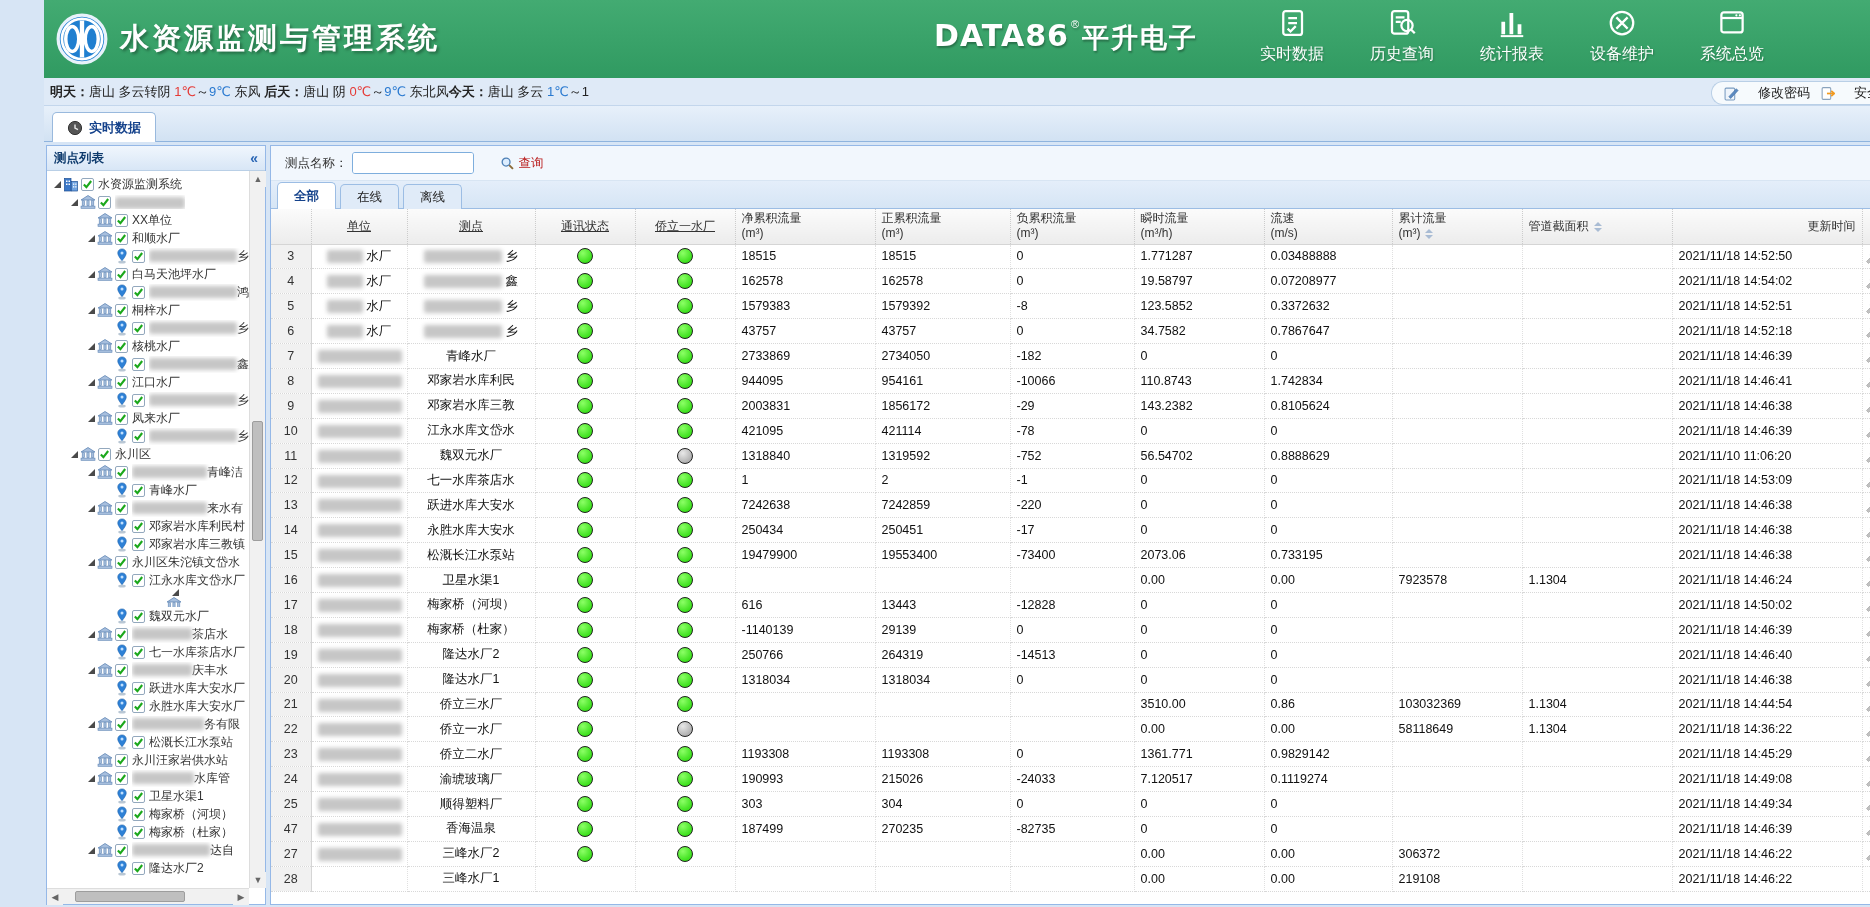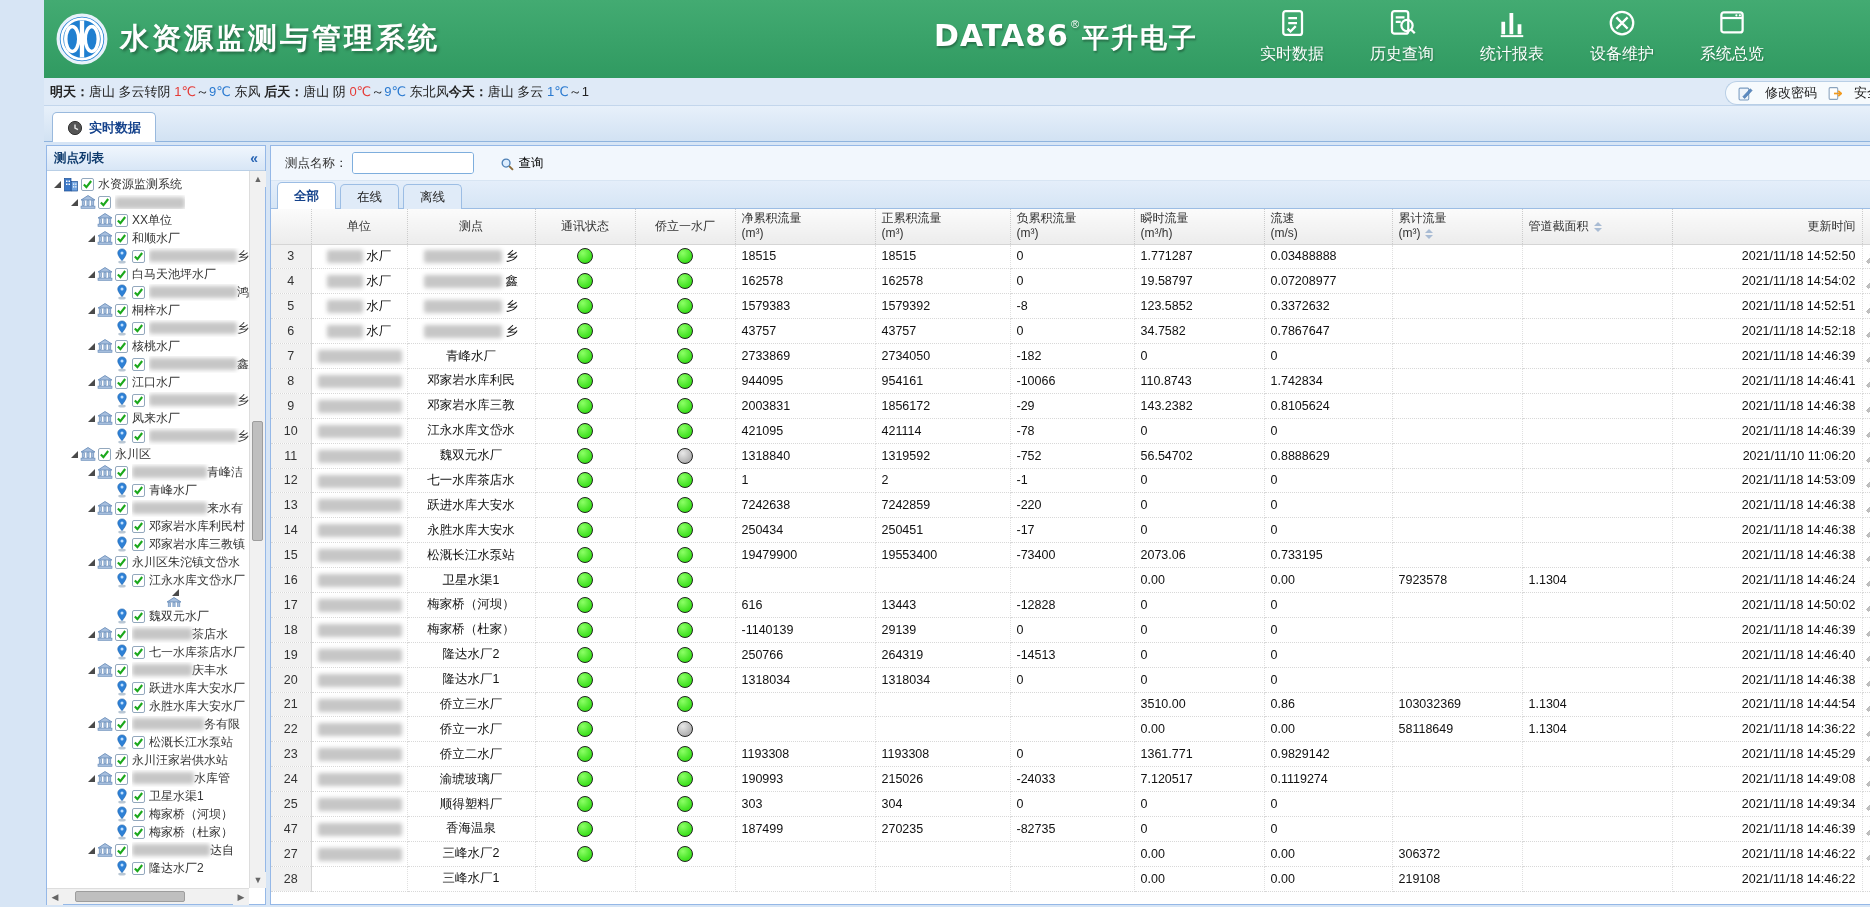--- a/index.html
+++ b/index.html
@@ -18,21 +18,21 @@
   .brand .b2 { font-size:27px; font-weight:bold; letter-spacing:2px; margin-top:2px; }
   .nav { position:absolute; right:150px; top:8px; display:flex; gap:46px; }
   .nav-item { display:flex; flex-direction:column; align-items:center; cursor:pointer; color:#fff; }
   .nav-item svg { width:30px; height:30px; }
   .nav-item .nlabel { font-size:16px; margin-top:3px; text-shadow:1px 1px 2px rgba(0,0,0,.25); }
 
   
   .weatherbar { height:28px; background:#dfeaf7; border-bottom:1px solid #c3d6ec; display:flex; align-items:center; padding-left:6px; flex:none; position:relative; font-size:13px; }
   .wseg { white-space:pre; }
   .accountbox { position:absolute; right:0; top:3px; height:24px; background:#f6fafd; border:1px solid #b9cfe6; border-right:none; border-radius:12px 0 0 12px; display:flex; align-items:center; padding:0 8px 0 12px; gap:10px; }
-  .acct-btn { display:flex; align-items:center; gap:12px; cursor:pointer; color:#222; font-size:13px; }
+  .acct-btn { display:flex; align-items:center; gap:19px; cursor:pointer; color:#222; font-size:13px; }
   .acct-btn svg { width:15px; height:15px; }
 
   
   .tabstrip { height:36px; background:linear-gradient(#e7f0fa,#d2e2f3); border-bottom:1px solid #8fb4de; flex:none; display:flex; align-items:flex-end; padding-left:8px; }
   .main-tab { height:30px; background:#fff; border:1px solid #99b9dd; border-bottom:none; border-radius:5px 5px 0 0; display:flex; align-items:center; gap:6px; padding:0 14px; font-weight:bold; color:#15428b; font-size:13px; position:relative; top:1px; cursor:pointer; }
   .main-tab svg { width:16px; height:16px; }
 
   
   .content { flex:1; display:flex; padding:3px 2px 2px 2px; gap:4px; min-height:0; }
 
@@ -59,38 +59,38 @@
   .sb-thumb { position:absolute; background:#bfbfbf; border:1px solid #9d9d9d; border-radius:2px; cursor:pointer; }
   .tree-vscroll { top:25px; right:0; bottom:16px; }
   .tree-hscroll { left:0; right:16px; bottom:0; }
 
   
   .mainpanel { flex:1; background:#fff; border:1px solid #95b8e7; display:flex; flex-direction:column; min-width:0; position:relative; }
   .searchbar { height:35px; flex:none; background:#f2f7fd; border-bottom:1px solid #d8e5f3; display:flex; align-items:center; padding-left:14px; gap:4px; }
   .s-label { color:#333; font-size:12.5px; }
   .combo { width:122px; height:22px; border:1px solid #7eaedd; border-radius:3px; background:#fff; display:flex; cursor:text; overflow:hidden; }
   .combo input { flex:1; border:none; outline:none; font-size:12px; padding:0 4px; }
-  .querybtn { display:flex; align-items:flex-end; gap:4px; margin-left:22px; cursor:pointer; color:#000000; font-size:12.5px; }
+  .querybtn { display:flex; align-items:center; gap:4px; margin-left:22px; cursor:pointer; color:#b91c1c; font-size:12.5px; }
   .querybtn svg { width:15px; height:15px; }
 
   .subtabs { height:28px; flex:none; background:linear-gradient(#e4eefa,#d6e5f5); border-bottom:1px solid #9cbde4; display:flex; align-items:flex-end; padding-left:6px; gap:4px; }
   .subtab { height:25px; padding:0 16px; background:#e0ebf8; border:1px solid #9cbde4; border-bottom:none; border-radius:5px 5px 0 0; display:flex; align-items:center; color:#222; cursor:pointer; position:relative; top:1px; font-size:12.5px; }
   .subtab.active { background:#fff; font-weight:bold; color:#15428b; height:27px; }
 
   .tablewrap { flex:1; min-height:0; position:relative; overflow:hidden; background:#fff; }
   table.grid { border-collapse:collapse; table-layout:fixed; width:1624px; }
   .grid th { height:35px; background:linear-gradient(#fbfbfb,#ececec); border-right:1px dotted #ccc; border-bottom:1px solid #d5d5d5; font-weight:normal; color:#333; font-size:12px; vertical-align:middle; padding:0 6px; }
   .grid th .h2l { text-align:left; line-height:15px; }
-  .grid th.hc { text-align:center; }
+  .grid th.hc { text-align:center;text-decoration:underline; }
   .grid th.hr { text-align:right; }
   .grid td { height:24.9px; border-right:1px dotted #e0e0e0; border-bottom:1px dotted #d8d8d8; color:#111; font-size:12.5px; padding:0 6px; overflow:hidden; white-space:nowrap; }
   .grid td.c-idx { background:#f1f1f1; border-right:1px solid #d5d5d5; text-align:center; color:#333; }
   .grid td.c-unit, .grid td.c-site { text-align:center; }
   .grid td.c-status { text-align:center; }
-  .grid td.c-time { text-align:right; }
+  .grid td.c-time { }
   .grid td.c-op { padding:0 2px; }
   .circle { display:inline-block; width:16px; height:16px; border-radius:50%; border:1px solid #222; vertical-align:middle; }
   .circle.green { background:radial-gradient(circle at 35% 30%, #8cff66, #1dd400); }
   .circle.gray  { background:radial-gradient(circle at 35% 30%, #e8e8e8, #9a9a9a); }
   .sorter { display:inline-flex; flex-direction:column; gap:2px; margin-left:5px; vertical-align:middle; }
   .sorter i { width:0; height:0; display:block; }
   .sorter .su { border-left:4px solid transparent; border-right:4px solid transparent; border-bottom:4px solid #a9bcd4; }
   .sorter .sd { border-left:4px solid transparent; border-right:4px solid transparent; border-top:4px solid #a9bcd4; }
   .op-ico { display:inline-block; width:14px; height:14px; vertical-align:middle; cursor:pointer; }
   .grid-vscroll { top:35px; right:0; bottom:0; }

